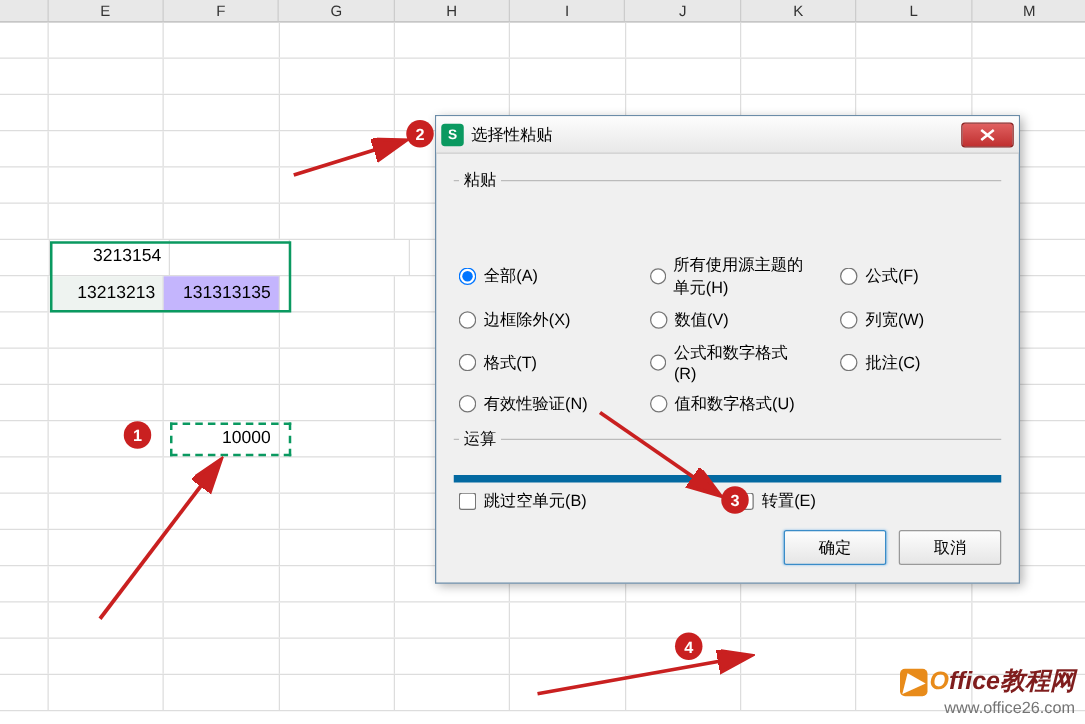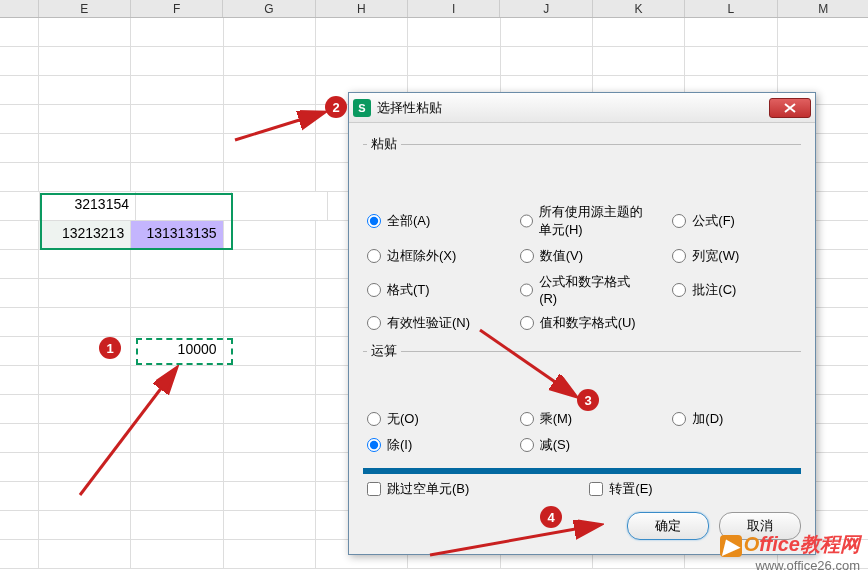--- a/index.html
+++ b/index.html
@@ -30,34 +30,34 @@
     .radio-grid { display: grid; grid-template-columns: 1fr 1fr 1fr; gap: 8px 28px; padding: 2px 0; margin-top: 40px; }
     .radio-item { display: flex; align-items: center; gap: 6px; }
     .radio-item input[type=radio] { width: 14px; height: 14px; }
     .radio-item label { font-size: 13px; }
     
     .check-row { display: flex; gap: 120px; padding: 6px 4px 0; border-top: 6px solid #0369a1; margin-top: 8px; }
     .check-item { display: flex; align-items: center; gap: 6px; }
     .check-item input { width: 14px; height: 14px; }
     
     .btn-row { display: flex; justify-content: flex-end; gap: 10px; margin-top: 14px; }
-    .btn { width: 82px; height: 28px; font-size: 13px; background: linear-gradient(#fdfdfd, #e6e6e6); border: 1px solid #999; border-radius: 13px; cursor: pointer; }
+    .btn { width: 82px; height: 28px; font-size: 13px; background: linear-gradient(#fdfdfd, #e6e6e6); border: 1px solid #999; border-radius: 2px; cursor: pointer; }
     .btn-primary { border: 1px solid #3a8cc8; box-shadow: 0 0 2px #7ab8e8; }
     
     
     .badge { position: absolute; width: 22px; height: 22px; background: #c92020; border-radius: 50%; color: #fff; font-size: 13px; font-weight: bold; display: flex; align-items: center; justify-content: center; }
     
     
     .arrow { position: absolute; stroke: #c92020; fill: #c92020; }
     
     
     .watermark { position: absolute; right: 8px; bottom: 6px; text-align: right; }
     .wm-line1 { font-size: 20px; font-weight: bold; font-style: italic; }
     .wm-line1 .o1 { color: #e88b1a; }
-    .wm-line1 .rest { color: #ef4444; }
+    .wm-line1 .rest { color: #7f1d1d; }
     .wm-line2 { font-size: 13px; color: #737373; }
     .wm-icon { display: inline-flex; width: 22px; height: 22px; background: #e88b1a; border-radius: 4px; align-items: center; justify-content: center; color: #fff; font-weight: bold; margin-right: 2px; vertical-align: middle; }
   </style>
 </head>
 <body>
 
 <div class="grid">
   <div class="col-headers">
     <div class="col-header" style="width:40px"></div>
     <div class="col-header">E</div>
@@ -361,42 +361,20 @@
             <label>有效性验证(N)</label>
           </div>
         <div class="radio-item">
             <input type="radio" name="paste" style="">
             <label>值和数字格式(U)</label>
           </div>
       </div>
     </fieldset>
     <fieldset>
       <legend>运算</legend>
-      <div class="radio-grid">
-        <div class="radio-item">
-            <input type="radio" name="op" style="">
-            <label>无(O)</label>
-          </div>
-        <div class="radio-item">
-            <input type="radio" name="op" style="">
-            <label>乘(M)</label>
-          </div>
-        <div class="radio-item">
-            <input type="radio" name="op" style="">
-            <label>加(D)</label>
-          </div>
-        <div class="radio-item">
-            <input type="radio" name="op" checked="" style="">
-            <label>除(I)</label>
-          </div>
-        <div class="radio-item">
-            <input type="radio" name="op" style="">
-            <label>减(S)</label>
-          </div>
-      </div>
     </fieldset>
     <div class="check-row">
       <div class="check-item">
           <input type="checkbox" style="">
           <label>跳过空单元(B)</label>
         </div>
       <div class="check-item">
           <input type="checkbox" style="">
           <label>转置(E)</label>
         </div>

